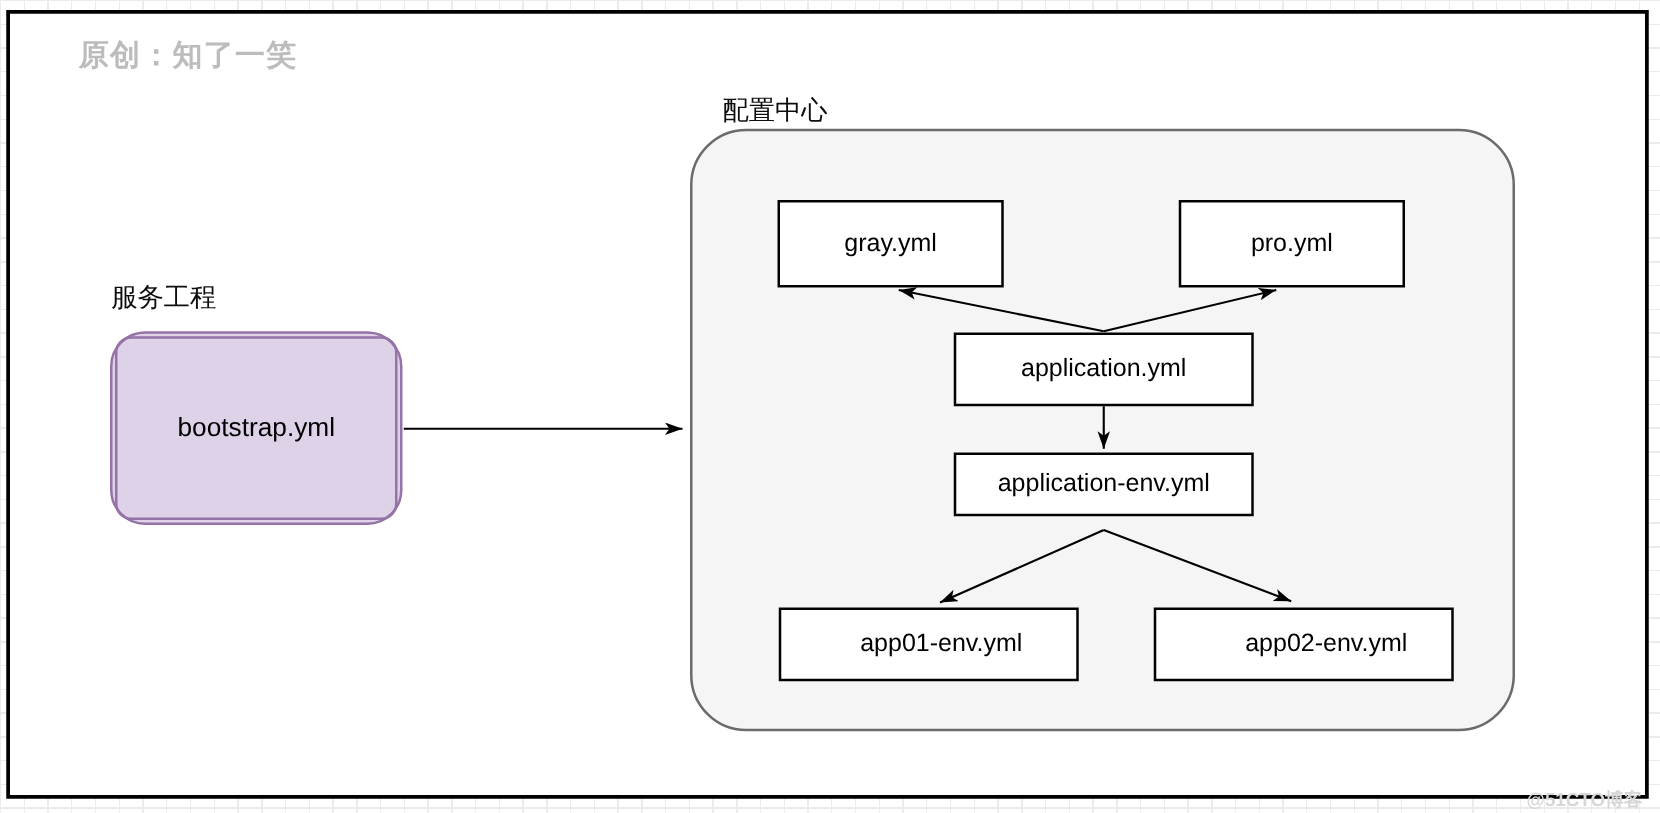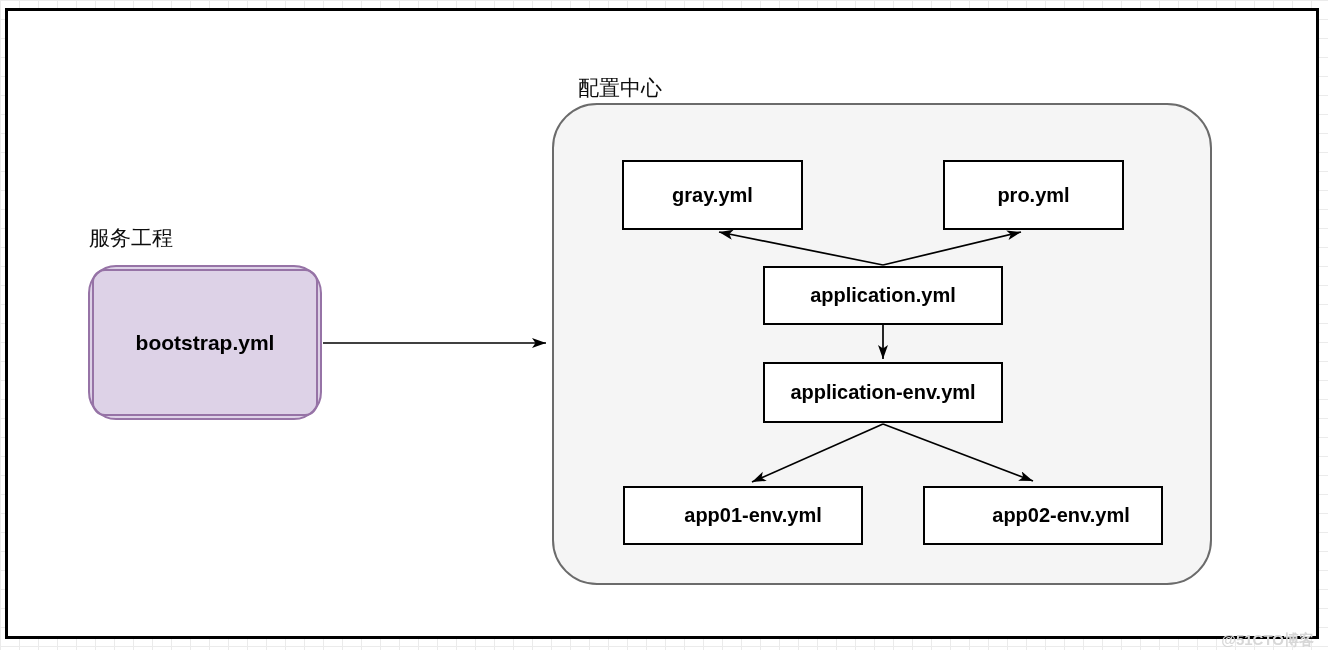--- a/index.html
+++ b/index.html
@@ -46,36 +46,37 @@
   #node-bootstrap::before{
     content:"";position:absolute;inset:2px;border:2px solid #9673a6;
     border-radius:13px;pointer-events:none;
   }
   #node-bootstrap .node-label{font-size:21px;}
   
   .rect-node{
     box-sizing:border-box;background:#ffffff;border:2px solid #000;
     display:flex;align-items:center;justify-content:center;
   }
-  .node-label{font-size:20px;color:#000;white-space:nowrap;font-weight:bold;}
+  .node-label{font-size:20px;color:#000;white-space:nowrap;}
   #node-gray      {left:622px;top:160px;width:181px;height:70px;}
   #node-pro       {left:943px;top:160px;width:181px;height:70px;}
   #node-application    {left:763px;top:266px;width:240px;height:59px;}
-  #node-application-env{left:763px;top:362px;width:240px;height:61px;}
+  #node-application-env{left:763px;top:362px;width:240px;height:51px;}
   #node-app01-env {left:623px;top:486px;width:240px;height:59px;padding-left:20px;}
   #node-app02-env {left:923px;top:486px;width:240px;height:59px;padding-left:36px;}
   #edges-svg{position:absolute;left:0;top:0;pointer-events:none;}
 </style>
 </head>
 <body>
 
 <div id="canvas">
 
   <div id="frame"></div>
 
+  <div id="wm-top" class="abs">原创：知了一笑</div>
 
   <div id="label-service" class="abs group-label">服务工程</div>
 
   <div id="label-config" class="abs group-label">配置中心</div>
 
   <div id="config-container" class="abs"></div>
 
   <div id="node-bootstrap" class="abs">
     <span class="node-label">bootstrap.yml</span>
   </div>

